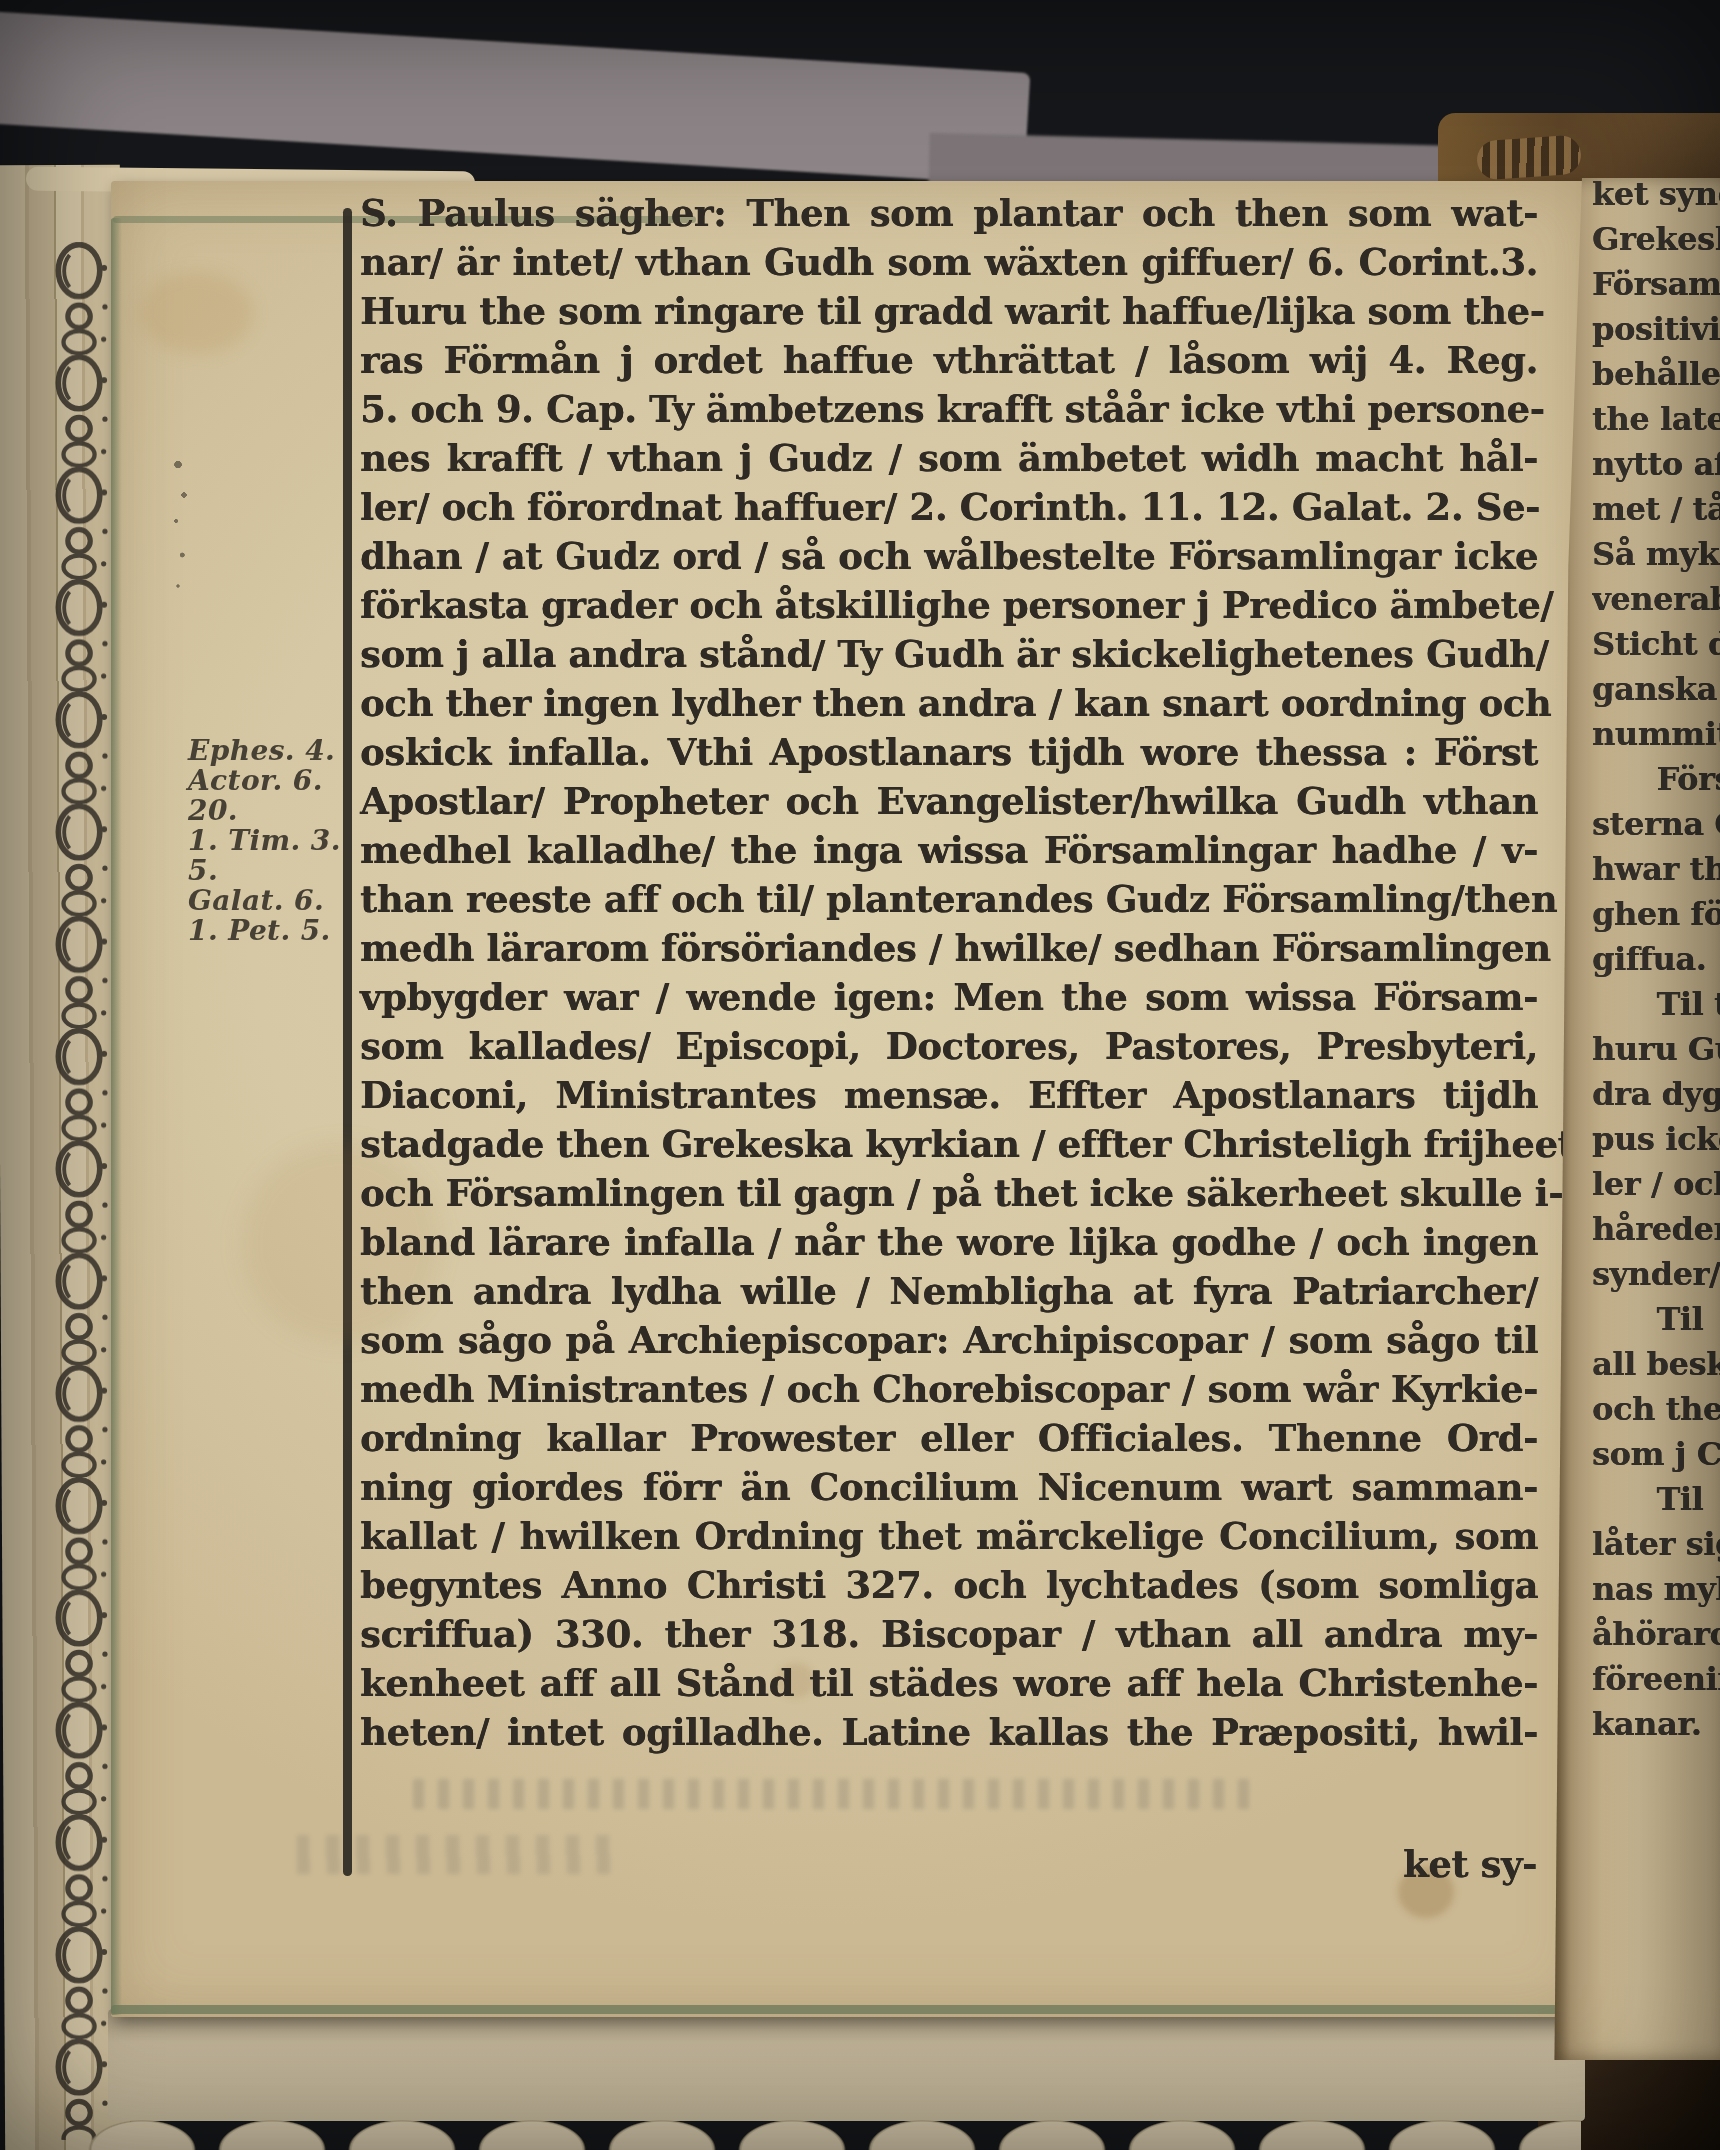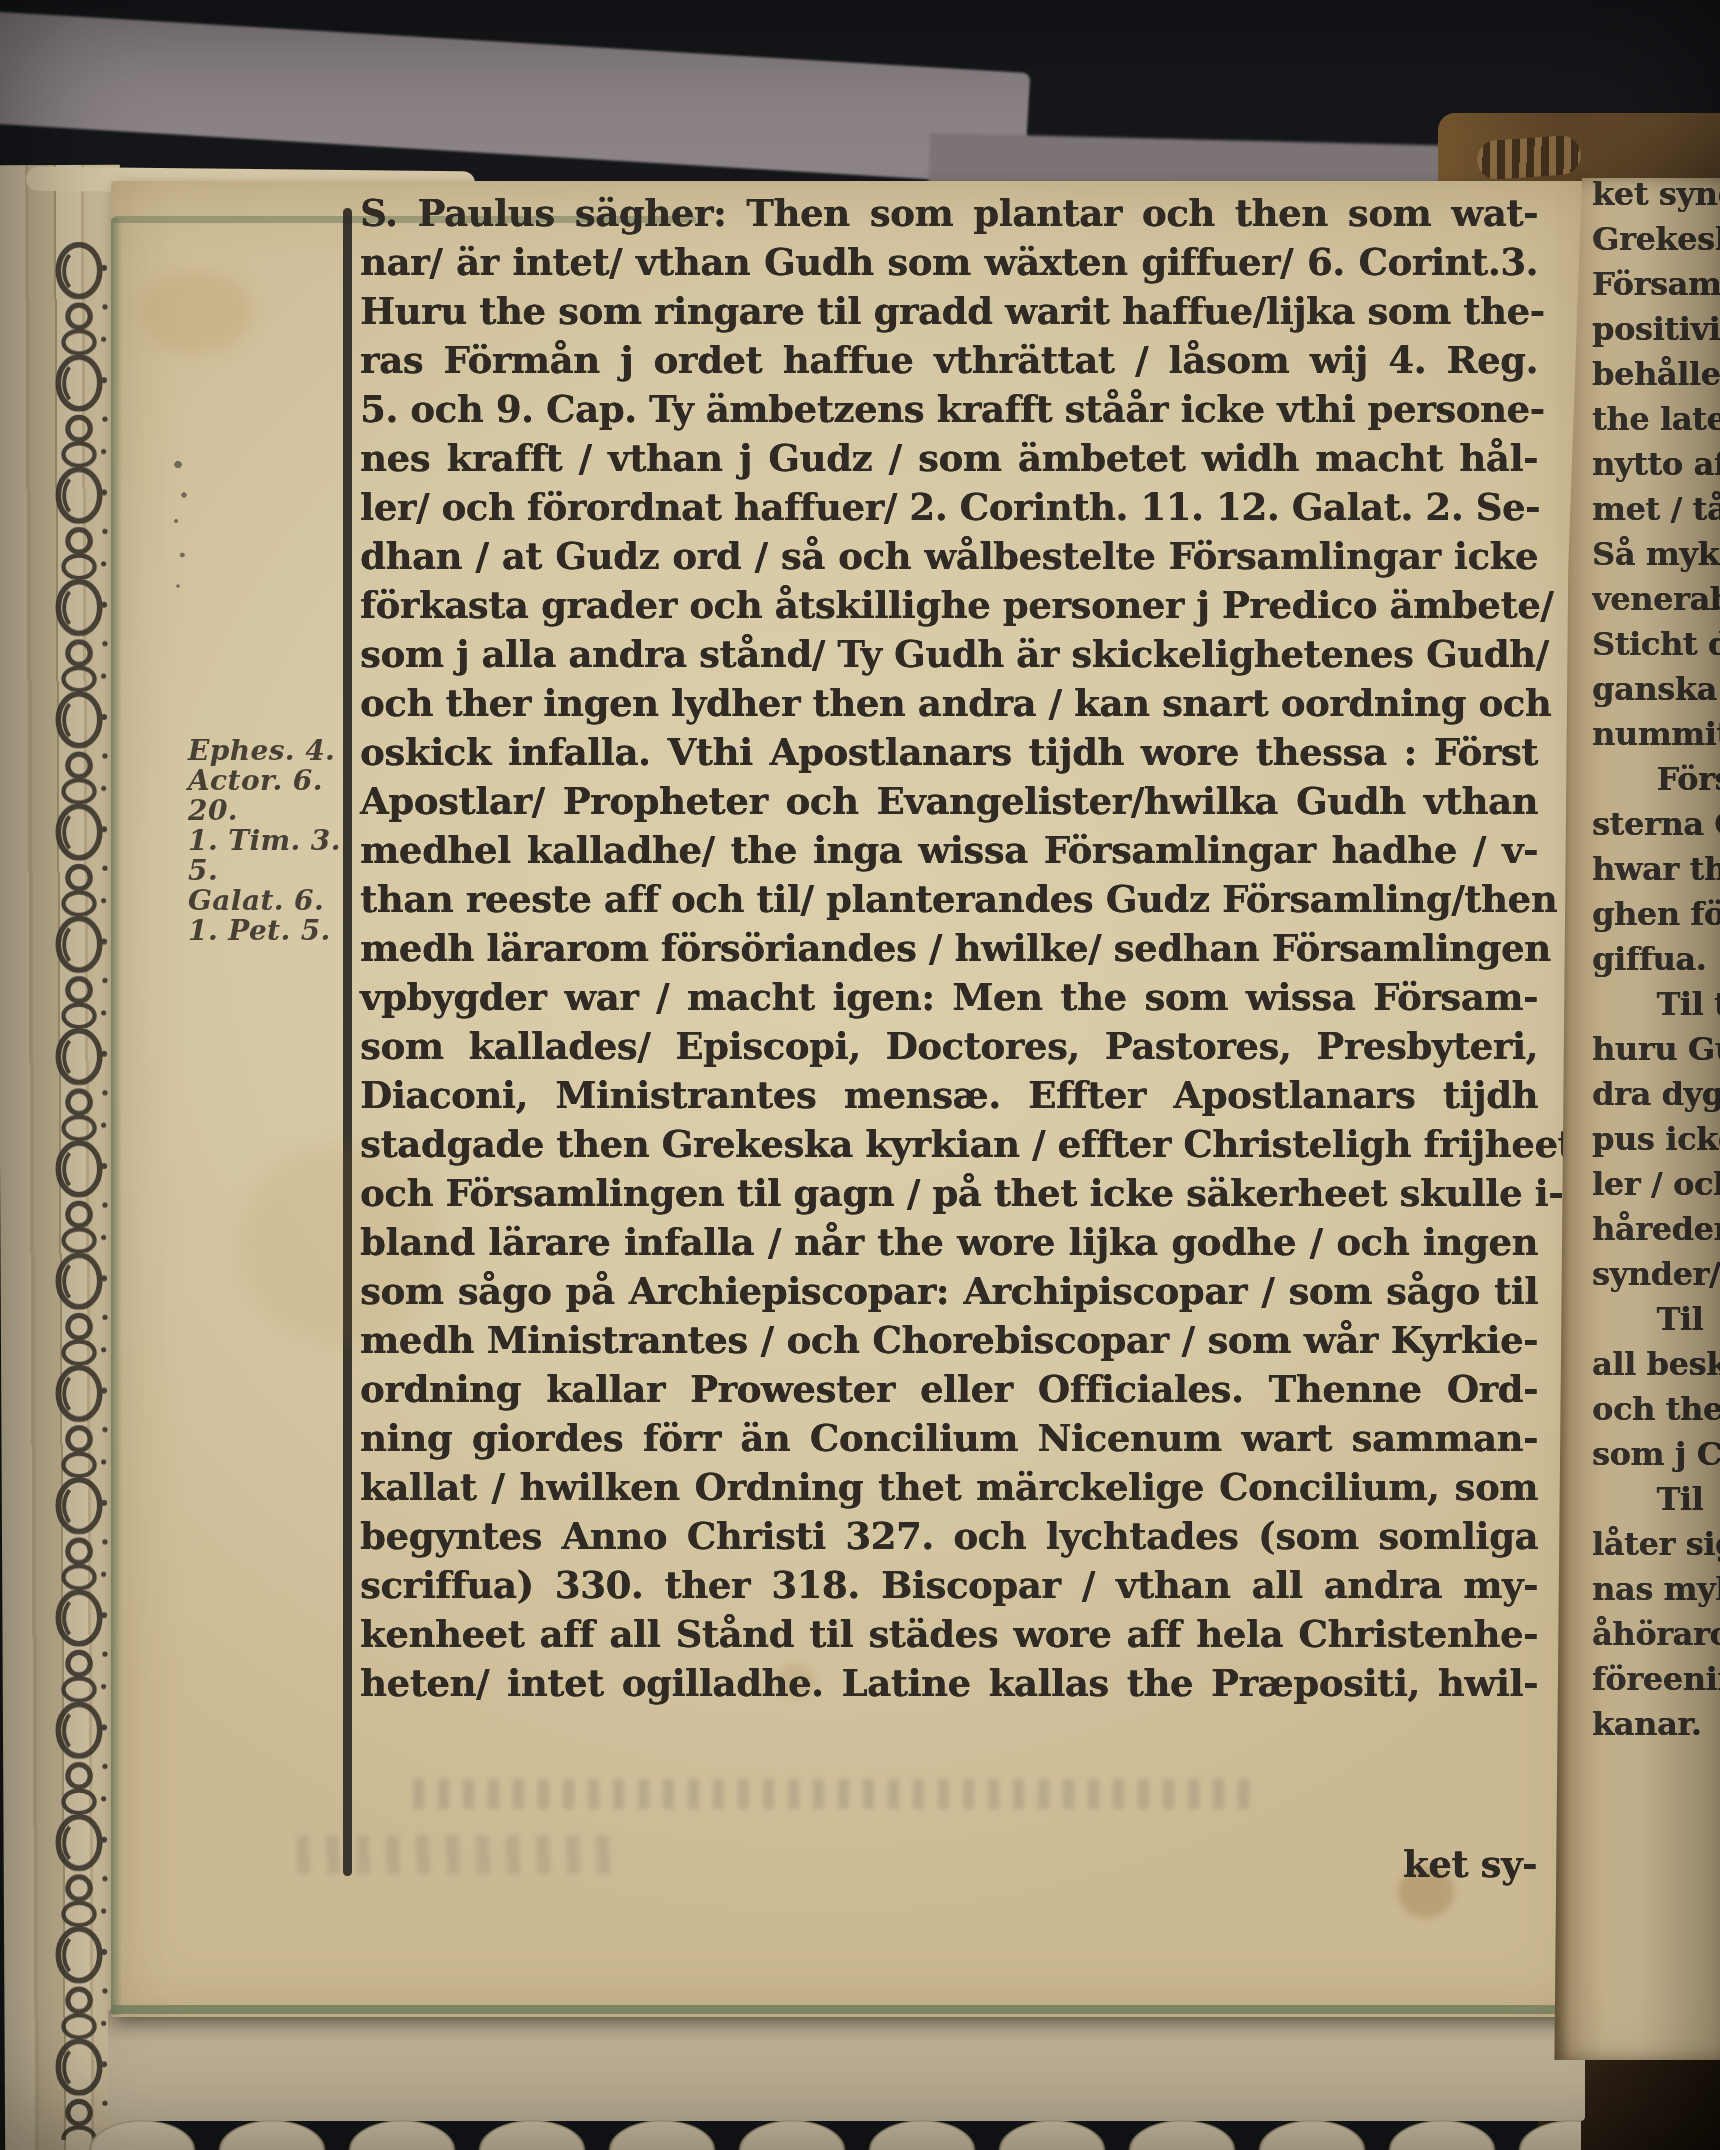--- a/index.html
+++ b/index.html
@@ -164,26 +164,27 @@
         <div class="t-line">ler/ och förordnat haffuer/ 2. Corinth. 11. 12. Galat. 2. Se-</div>
         <div class="t-line">dhan / at Gudz ord / så och wålbestelte Församlingar icke</div>
         <div class="t-line">förkasta grader och åtskillighe personer j Predico ämbete/</div>
         <div class="t-line">som j alla andra stånd/ Ty Gudh är skickelighetenes Gudh/</div>
         <div class="t-line">och ther ingen lydher then andra / kan snart oordning och</div>
         <div class="t-line">oskick infalla. Vthi Apostlanars tijdh wore thessa : Först</div>
         <div class="t-line">Apostlar/ Propheter och Evangelister/hwilka Gudh vthan</div>
         <div class="t-line">medhel kalladhe/ the inga wissa Församlingar hadhe / v-</div>
         <div class="t-line">than reeste aff och til/ planterandes Gudz Församling/then</div>
         <div class="t-line">medh lärarom försöriandes / hwilke/ sedhan Församlingen</div>
-        <div class="t-line">vpbygder war / macht igen: Men the som wissa Försam-</div>
+        <div class="t-line">vpbygder war / wende igen: Men the som wissa Försam-</div>
         <div class="t-line">som kallades/ Episcopi, Doctores, Pastores, Presbyteri,</div>
         <div class="t-line">Diaconi, Ministrantes mensæ.  Effter Apostlanars tijdh</div>
         <div class="t-line">stadgade then Grekeska kyrkian / effter Christeligh frijheet</div>
         <div class="t-line">och Församlingen til gagn / på thet icke säkerheet skulle i-</div>
         <div class="t-line">bland lärare infalla / når the wore lijka godhe / och ingen</div>
+        <div class="t-line">then andra lydha wille / Nembligha at fyra Patriarcher/</div>
         <div class="t-line">som sågo på Archiepiscopar: Archipiscopar / som sågo til</div>
         <div class="t-line">medh Ministrantes / och Chorebiscopar / som wår Kyrkie-</div>
         <div class="t-line">ordning kallar Prowester eller Officiales.  Thenne Ord-</div>
         <div class="t-line">ning giordes förr än Concilium Nicenum wart samman-</div>
         <div class="t-line">kallat / hwilken Ordning thet märckelige Concilium, som</div>
         <div class="t-line">begyntes Anno Christi 327. och lychtades (som somliga</div>
         <div class="t-line">scriffua) 330. ther 318. Biscopar / vthan all andra my-</div>
         <div class="t-line">kenheet aff all Stånd til städes wore aff hela Christenhe-</div>
         <div class="t-line">heten/ intet ogilladhe.  Latine kallas the Præpositi, hwil-</div>
       </div>

